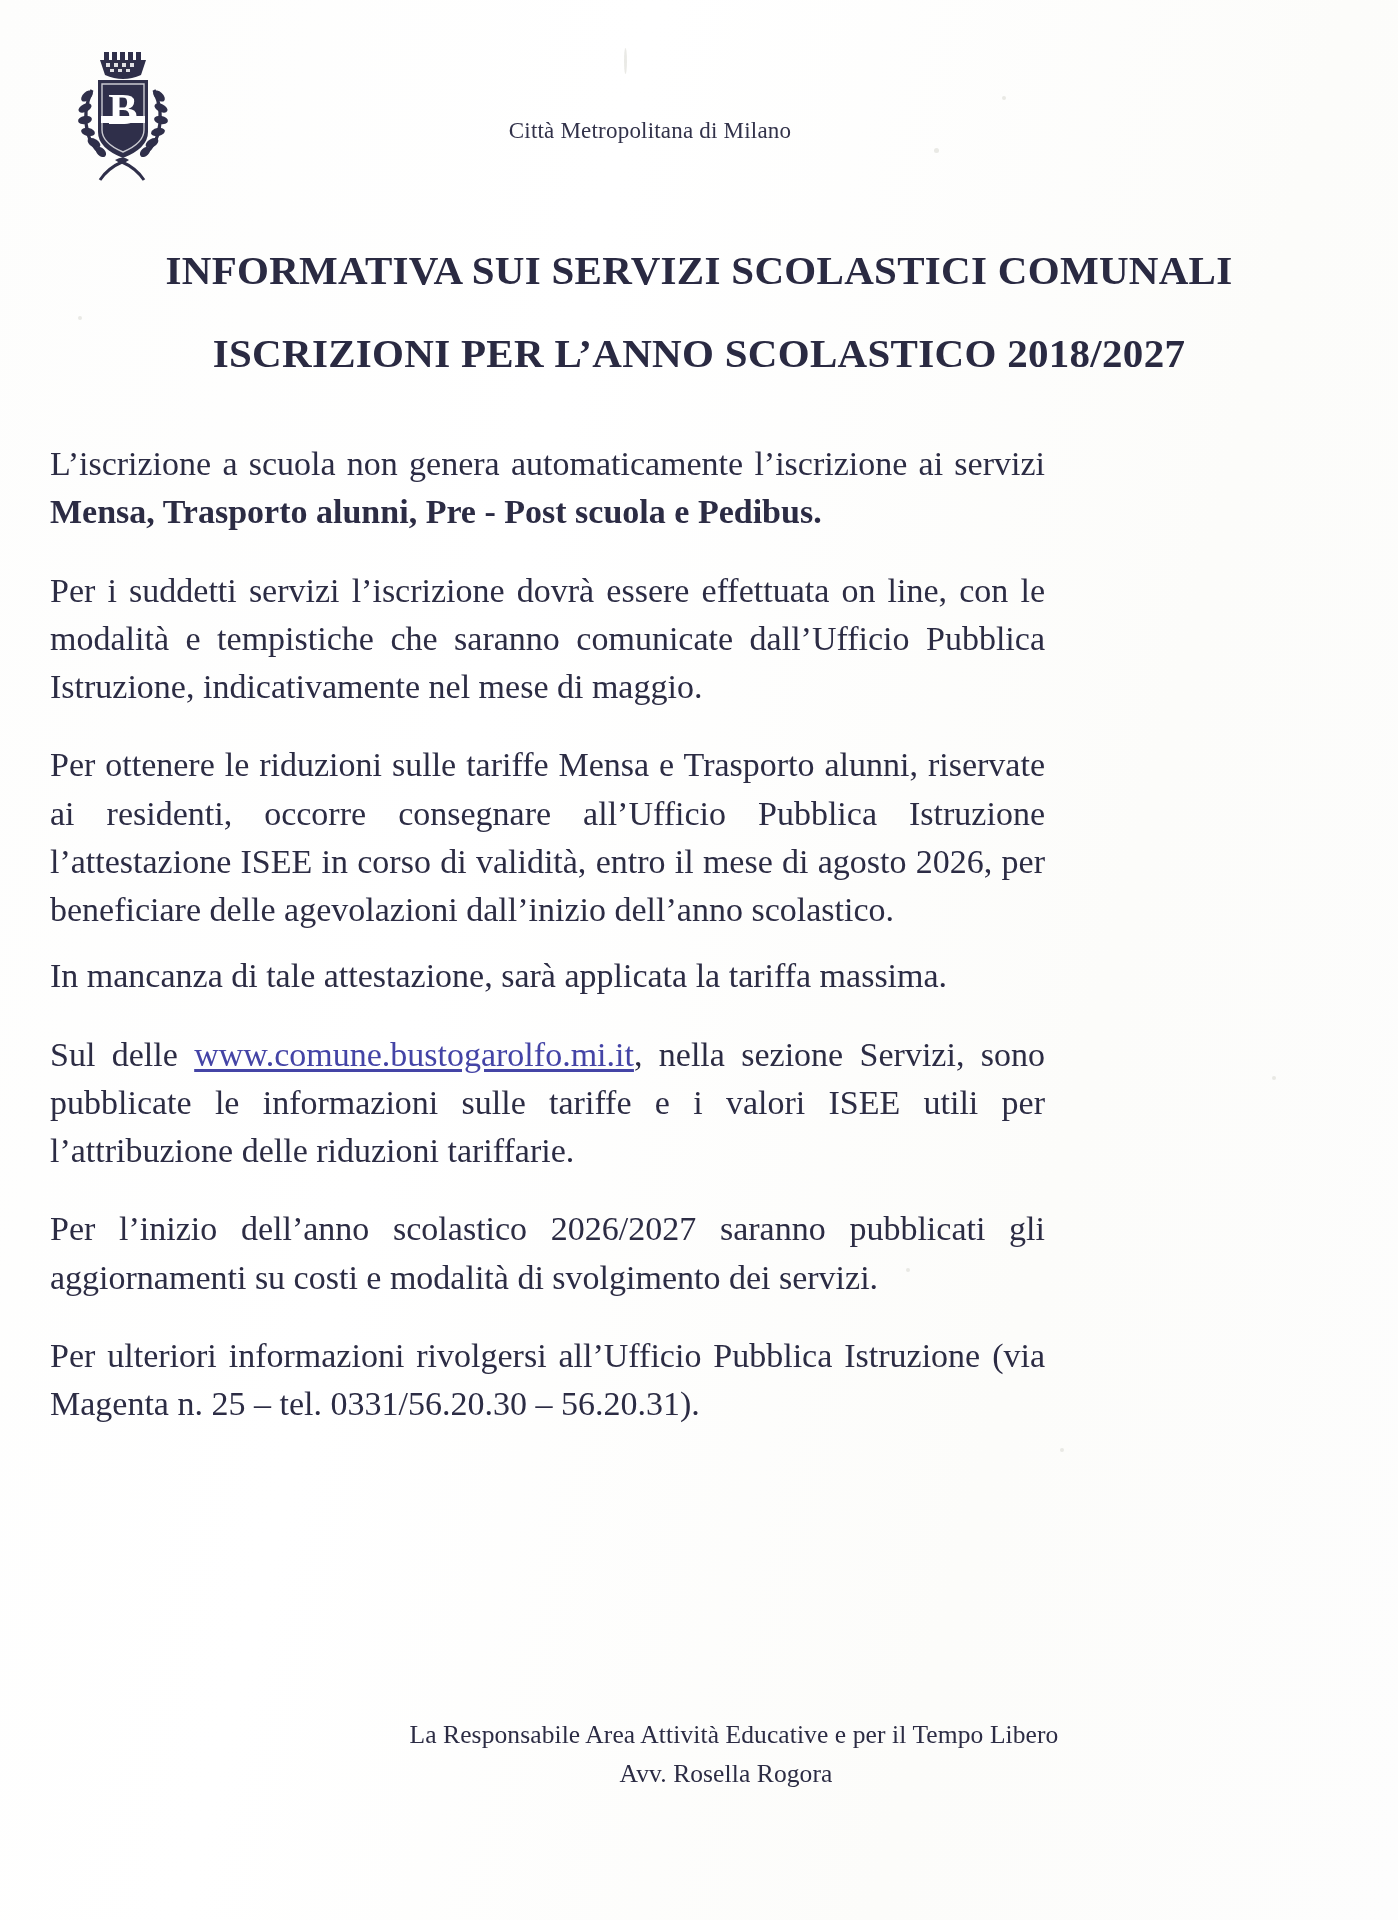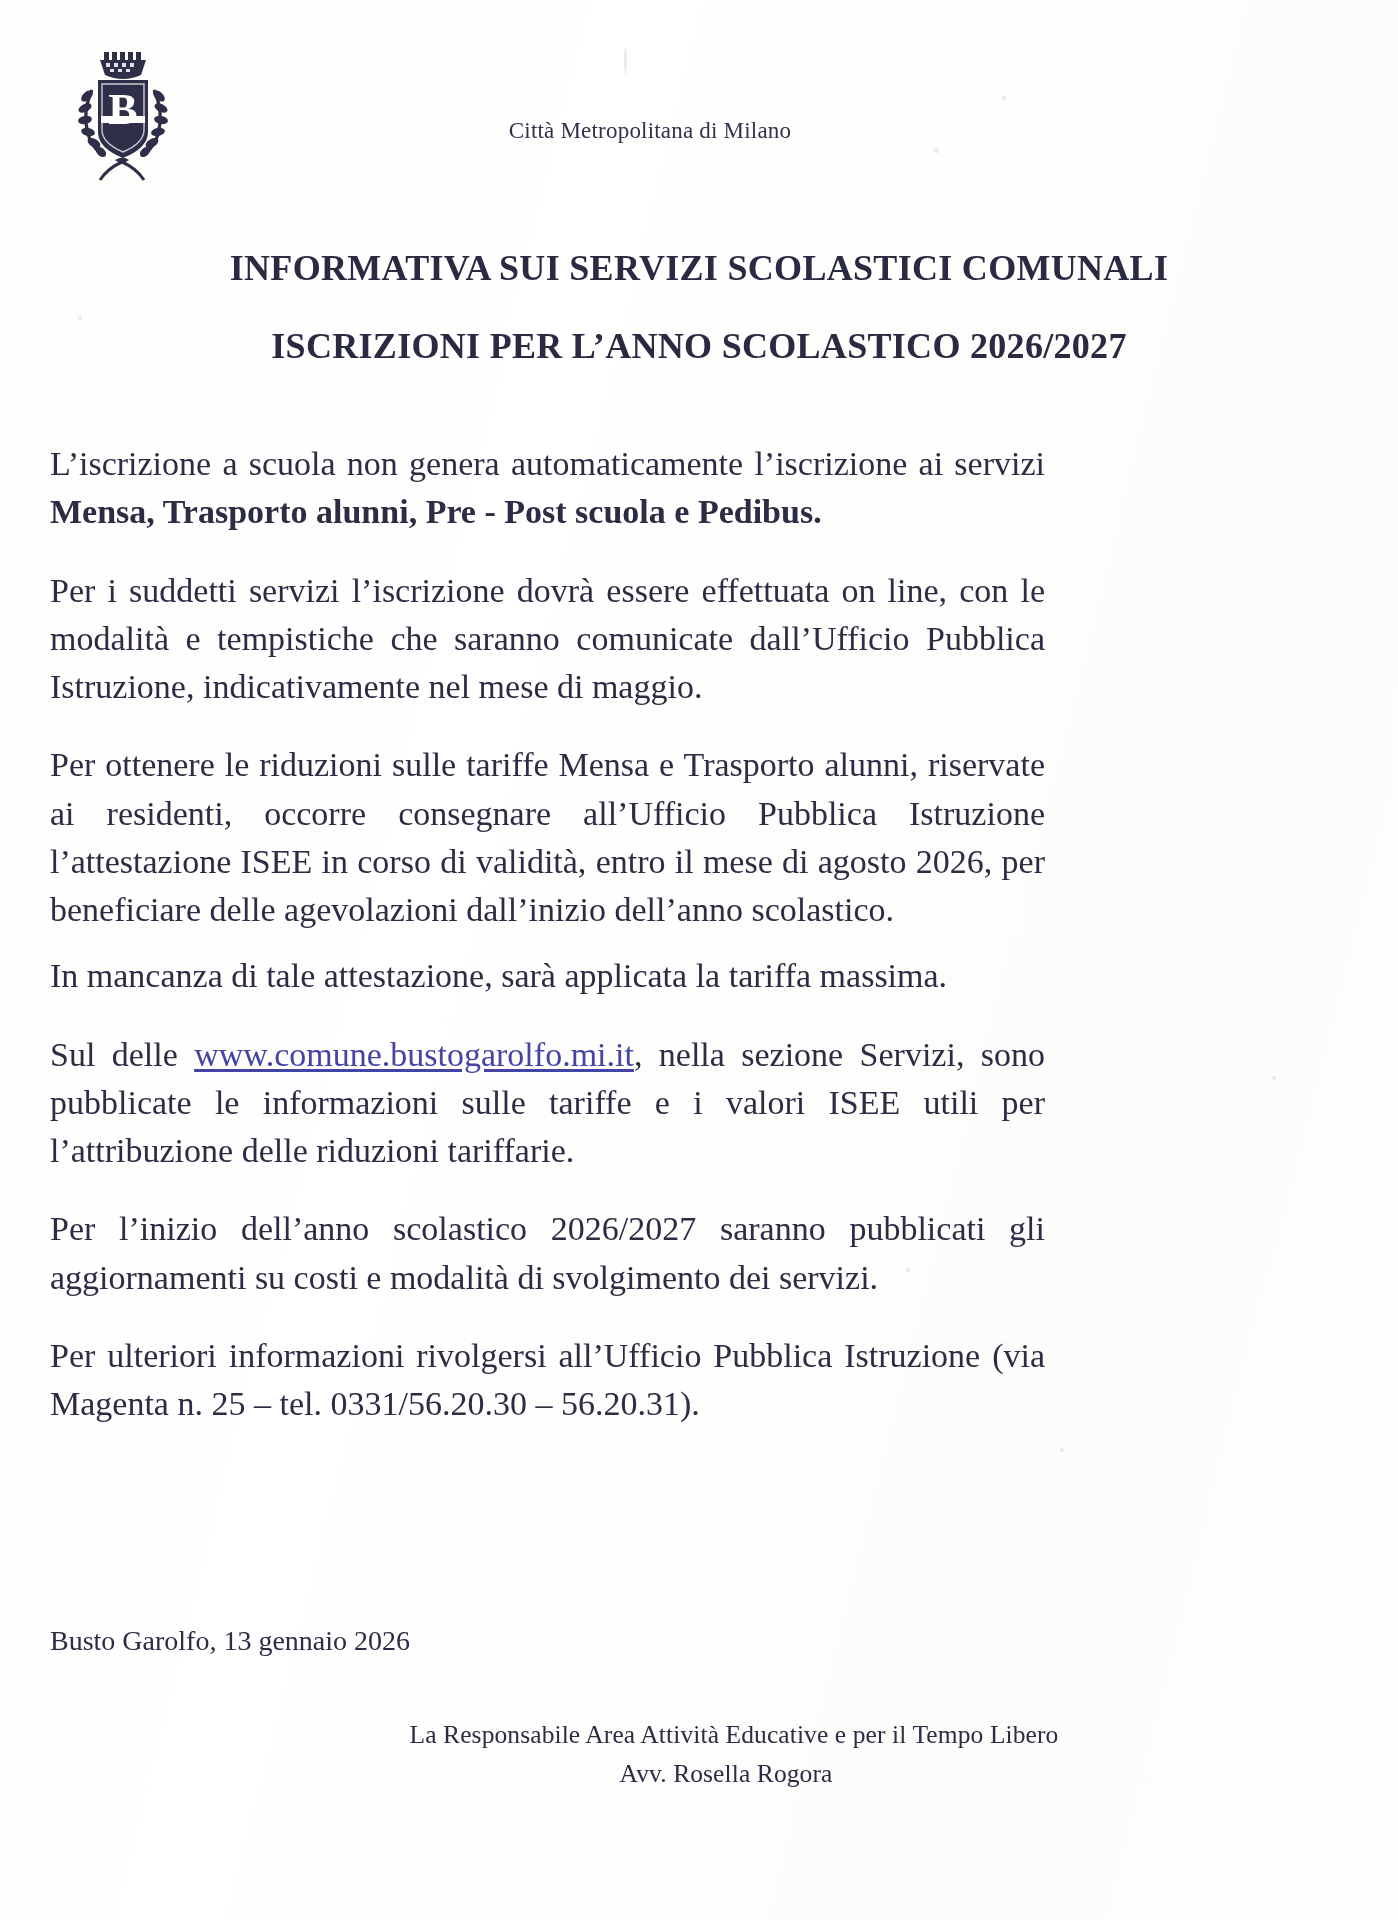--- a/index.html
+++ b/index.html
@@ -67,21 +67,21 @@
   
   .doc-title {
     position: absolute;
     left: 0;
     top: 250px;
     width: 100%;
     text-align: center;
   }
   .doc-title .tline {
     font-weight: bold;
-    font-size: 36px;
+    font-size: 41px;
     letter-spacing: 0.3px;
     color: #2a2a42;
     line-height: 1.0;
   }
   .doc-title .tline + .tline { margin-top: 42px; }
 
   
   .body-copy {
     position: absolute;
     left: 50px;
@@ -212,39 +212,38 @@
       </svg>
     </div>
 
     <div class="org-block">
       <div class="org-sub">Città Metropolitana di Milano</div>
     </div>
   </div>
 
   <div class="doc-title">
     <div class="tline">INFORMATIVA SUI SERVIZI SCOLASTICI COMUNALI</div>
-    <div class="tline">ISCRIZIONI PER L’ANNO SCOLASTICO 2026/2027</div>
+    <div class="tline">ISCRIZIONI PER L’ANNO SCOLASTICO 2018/2027</div>
   </div>
 
   <div class="body-copy">
 
     <p class="para"><span>L’iscrizione a scuola non genera automaticamente l’iscrizione ai servizi </span><b>Mensa, Trasporto alunni, Pre - Post scuola e Pedibus.</b></p>
 
     <p class="para">Per i suddetti servizi l’iscrizione dovrà essere effettuata on line, con le modalità e tempistiche che saranno comunicate dall’Ufficio Pubblica Istruzione, indicativamente nel mese di maggio.</p>
 
     <p class="para tight">Per ottenere le riduzioni sulle tariffe Mensa e Trasporto alunni, riservate ai residenti, occorre consegnare all’Ufficio Pubblica Istruzione l’attestazione ISEE in corso di validità, entro il mese di agosto 2026, per beneficiare delle agevolazioni dall’inizio dell’anno scolastico.</p>
     <p class="para">In mancanza di tale attestazione, sarà applicata la tariffa massima.</p>
 
     <p class="para"><span>Sul delle </span><a class="site-link" href="#">www.comune.bustogarolfo.mi.it</a><span>, nella sezione Servizi, sono pubblicate le informazioni sulle tariffe e i valori ISEE utili per l’attribuzione delle riduzioni tariffarie.</span></p>
 
     <p class="para">Per l’inizio dell’anno scolastico 2026/2027 saranno pubblicati gli aggiornamenti su costi e modalità di svolgimento dei servizi.</p>
 
     <p class="para">Per ulteriori informazioni rivolgersi all’Ufficio Pubblica Istruzione (via Magenta n. 25 – tel. 0331/56.20.30 – 56.20.31).</p>
   </div>
 
-  <div class="place-date">Busto Garolfo, 13 gennaio 2026</div>
 
   <div class="signature">
     <div class="sig-role">La Responsabile  Area Attività Educative e per il Tempo Libero</div>
     <div class="sig-name">Avv.  Rosella Rogora</div>
   </div>
 
 </div>
 
 </body></html>

